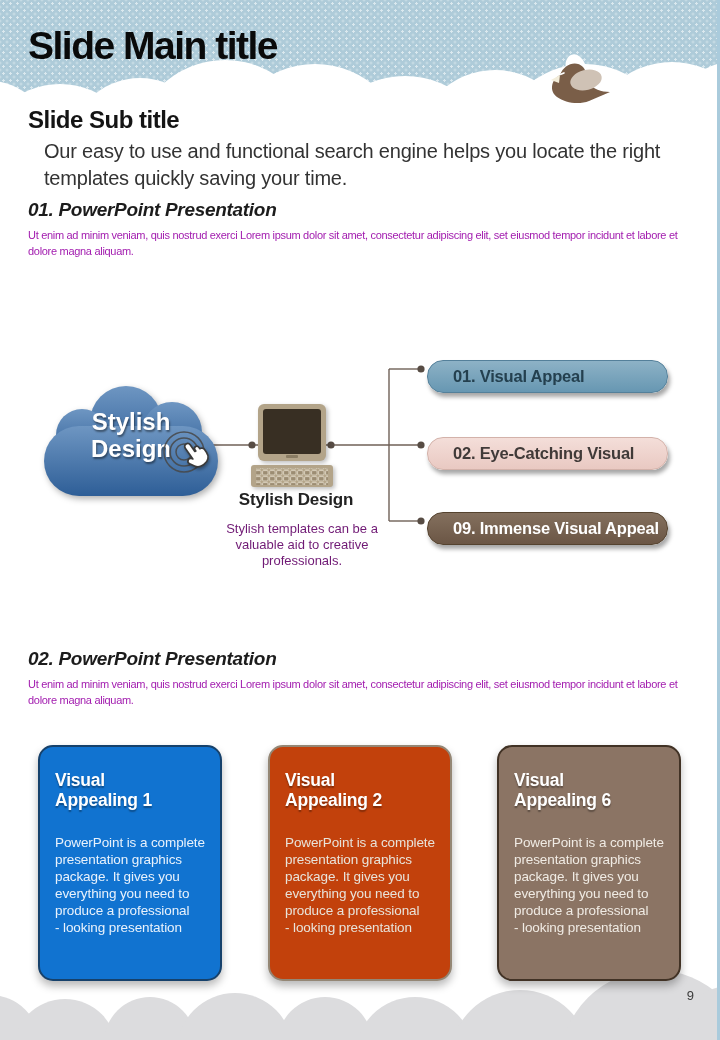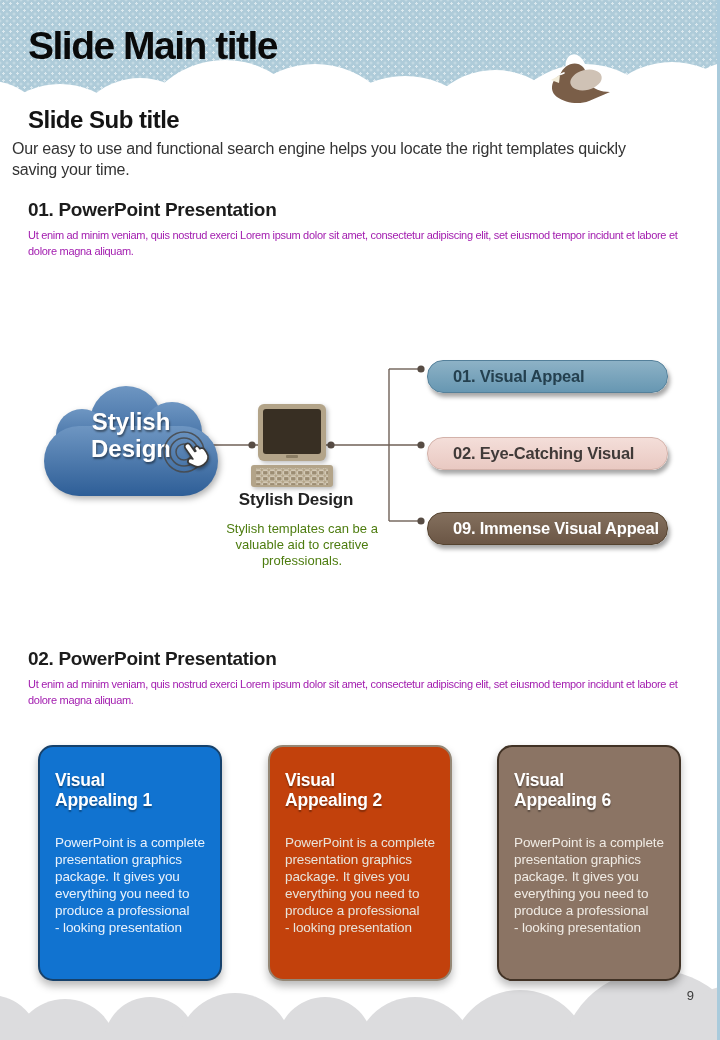--- a/index.html
+++ b/index.html
@@ -13,25 +13,25 @@
                      radial-gradient(rgba(255,255,255,.35) 1px,transparent 1.4px);
     background-size:7px 7px,7px 7px;background-position:0 0,3.5px 3.5px;}
   .header-clouds{position:absolute;left:0;top:0;width:720px;height:128px;}
   .page-title{position:absolute;left:28px;top:24px;margin:0;font-size:39px;font-weight:bold;
     color:#0a0a0a;letter-spacing:-1.5px;}
   .bird{position:absolute;left:544px;top:52px;width:84px;height:62px;}
 
   
   .sub-title{position:absolute;left:28px;top:106px;margin:0;font-size:24px;font-weight:bold;
     color:#141414;letter-spacing:-0.5px;}
-  .intro-text{position:absolute;left:12px;top:138px;width:622px;margin:0;font-size:16px;
+  .intro-text{position:absolute;left:44px;top:138px;width:622px;margin:0;font-size:20px;
     color:#333;line-height:1.34;letter-spacing:-0.2px;}
 
   .sec-heading{position:absolute;left:28px;margin:0;font-size:19px;font-weight:bold;
-    color:#1c1c1c;letter-spacing:-0.3px;}
+    color:#1c1c1c;letter-spacing:-0.3px;font-style:italic;}
   .sec-body{position:absolute;left:28px;width:672px;margin:0;font-size:11px;color:#a21caf;
     line-height:1.42;letter-spacing:-0.3px;}
   .s1h{top:199px;} .s1b{top:228px;}
   .s2h{top:648px;} .s2b{top:677px;}
 
   
   .diagram{position:absolute;left:0;top:340px;width:720px;height:250px;}
   .connector{position:absolute;left:0;top:0;width:720px;height:250px;}
   .cloud-shape{position:absolute;left:42px;top:40px;width:178px;height:118px;
     filter:drop-shadow(2px 3px 3px rgba(0,0,0,.30));}
@@ -40,21 +40,21 @@
     font-size:24px;font-weight:bold;color:#fff;line-height:1.12;
     text-shadow:1px 2px 2px rgba(0,0,0,.45);}
   .cloud-label span{display:block;width:120px;}
   .ripples{position:absolute;left:161px;top:89px;width:46px;height:46px;}
   .hand{position:absolute;left:168px;top:98px;width:56px;height:56px;
     filter:drop-shadow(1px 2px 1.5px rgba(0,0,0,.35));}
   .computer{position:absolute;left:248px;top:64px;width:88px;height:86px;
     filter:drop-shadow(2px 2px 2px rgba(0,0,0,.25));}
   .diag-caption{position:absolute;left:214px;top:150px;width:164px;text-align:center;}
   .diag-caption .cap-title{font-size:17px;font-weight:bold;color:#222;letter-spacing:-0.2px;}
-  .diag-caption .cap-text{margin-top:11px;font-size:13px;color:#4d7c0f;line-height:1.22;margin-left:12px;}
+  .diag-caption .cap-text{margin-top:11px;font-size:13px;color:#701a75;line-height:1.22;margin-left:12px;}
 
   .pill{position:absolute;left:427px;width:241px;height:33px;border-radius:16px;
     box-sizing:border-box;padding-left:25px;line-height:31px;font-size:16.5px;font-weight:bold;
     letter-spacing:-0.2px;box-shadow:2px 4px 4px rgba(0,0,0,.35);margin-top:8px;}
   .pill1{top:12px;background:linear-gradient(#8db2c6,#6797b2);border:1px solid #54809a;color:#24404f;}
   .pill2{top:89px;background:linear-gradient(#f4ded9,#e9c9c2);border:1px solid #d3b2aa;color:#403a38;}
   .pill3{top:164px;background:linear-gradient(#84705e,#6b5645);border:1px solid #55432f;color:#ffffff;}
 
   
   .card{position:absolute;top:745px;width:184px;height:236px;border-radius:15px;

